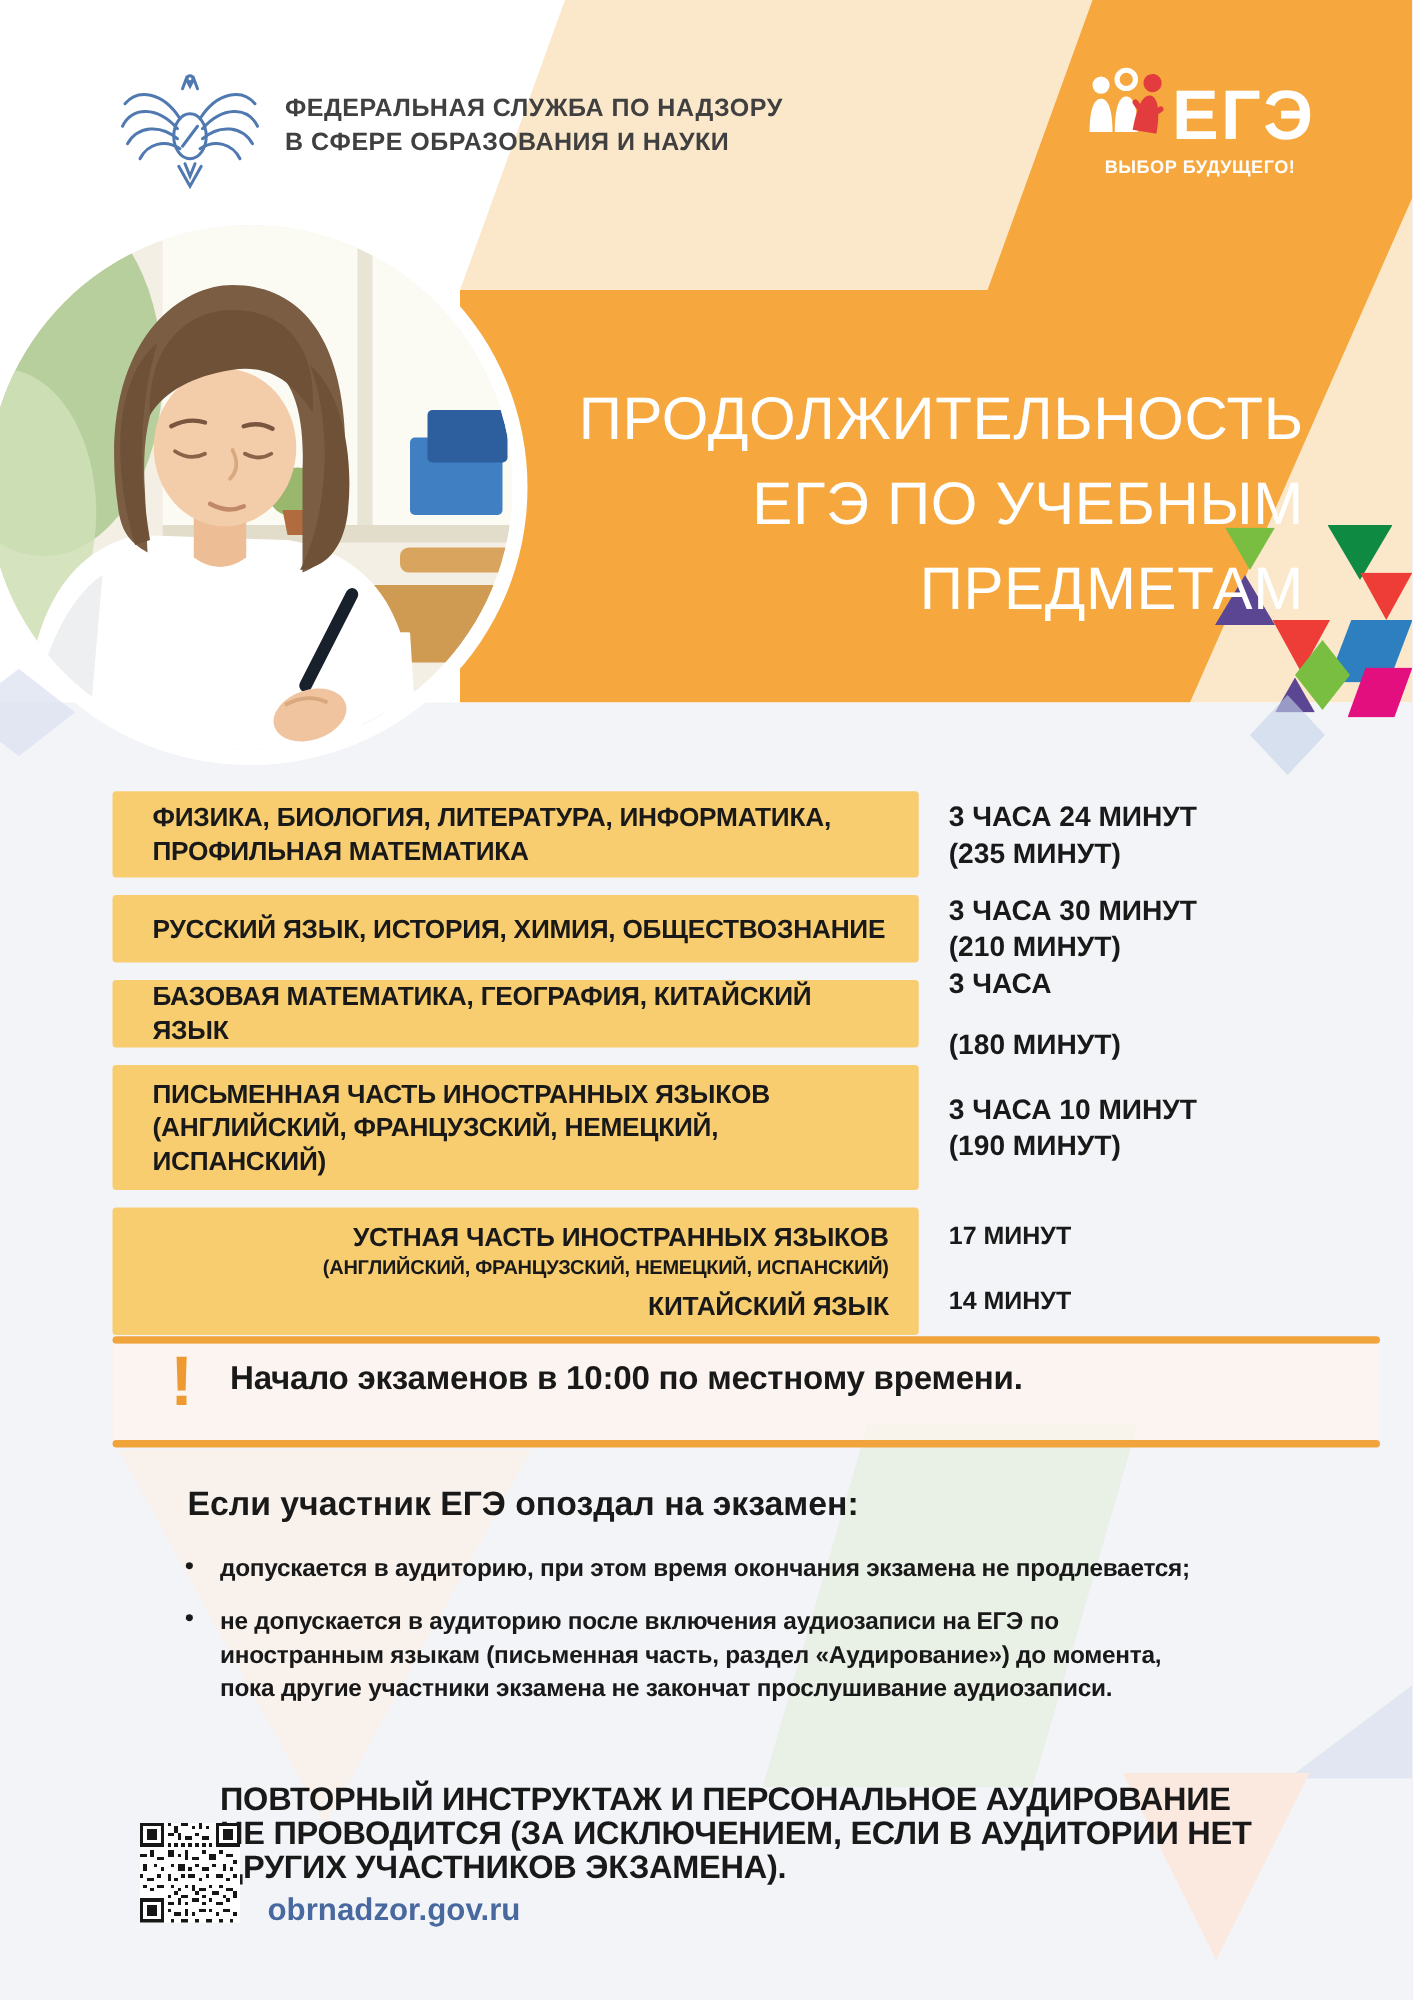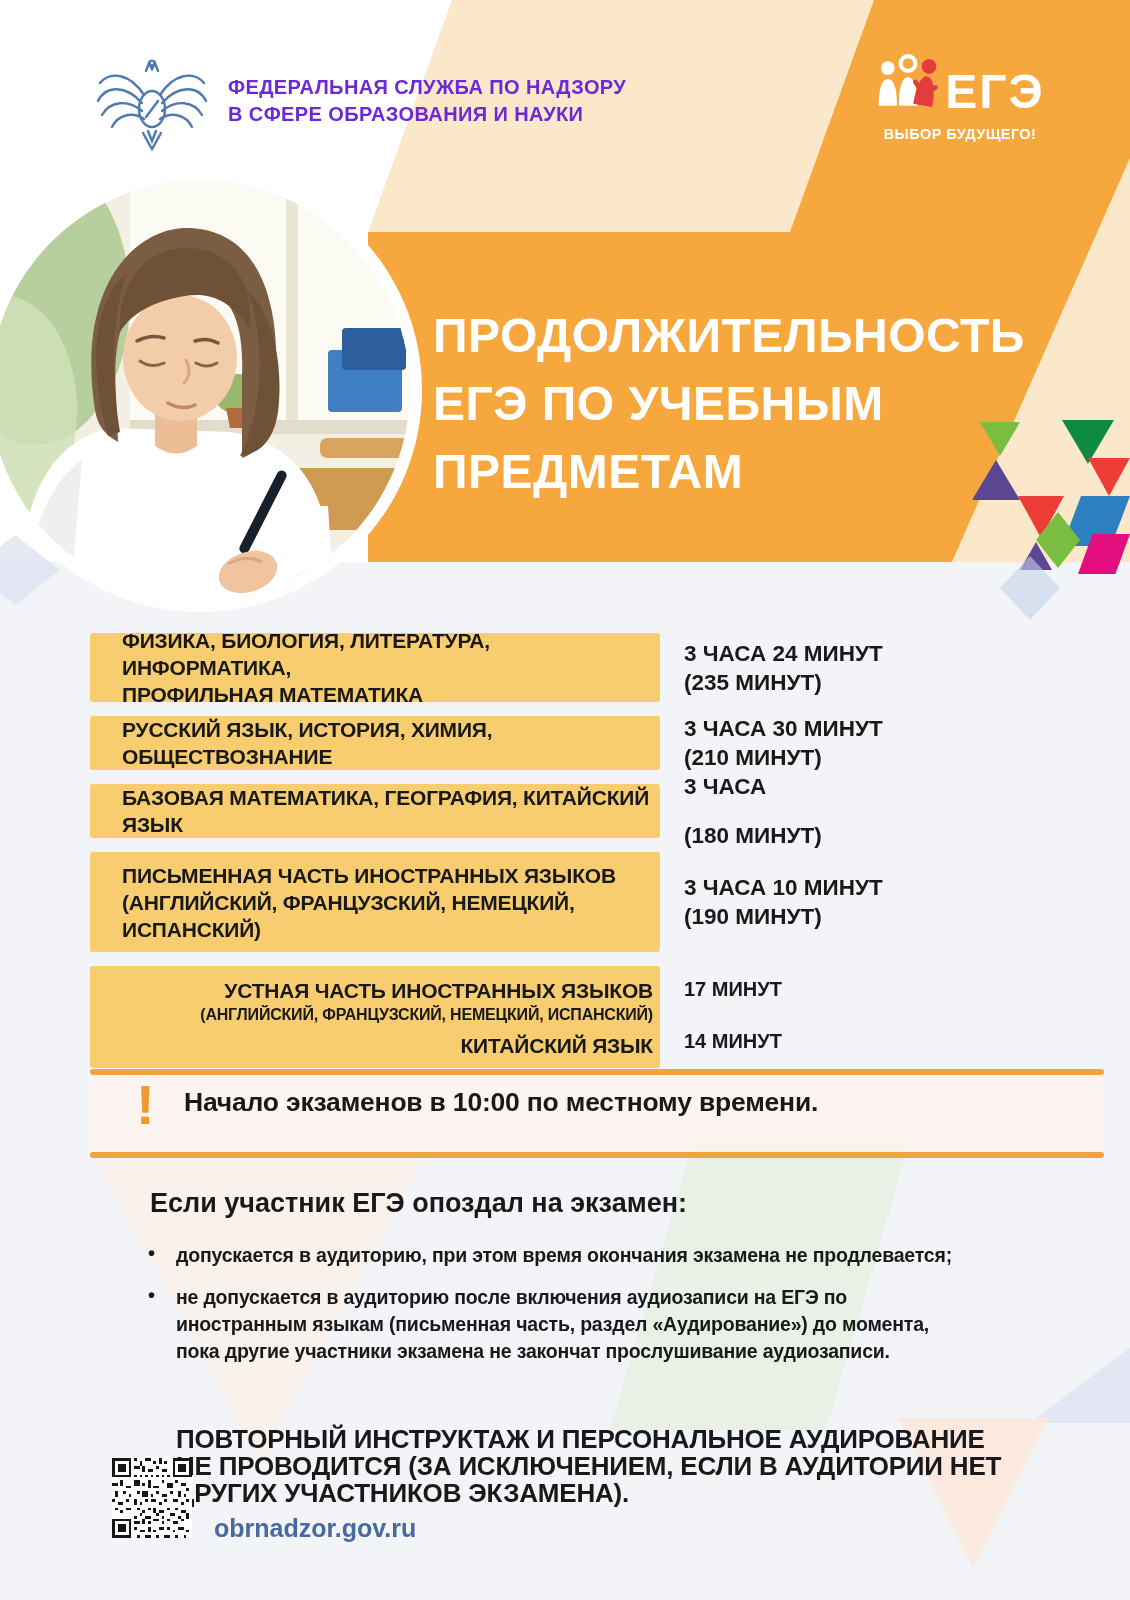--- a/index.html
+++ b/index.html
@@ -26,35 +26,35 @@
   .para{clip-path:polygon(28% 0,100% 0,72% 100%,0 100%);}
 
   
   .photo-ring{left:-22px;top:168px;width:444px;height:444px;border-radius:50%;
     background:#ffffff;display:flex;align-items:center;justify-content:center;}
   .photo-ring svg{width:420px;height:420px;border-radius:50%;display:block;}
 
   
   .emblem{left:92px;top:56px;width:120px;height:102px;}
   .agency{left:228px;top:74px;font-size:20px;line-height:27px;font-weight:600;
-    color:#6d28d9;letter-spacing:.4px;}
+    color:#404040;letter-spacing:.4px;}
   .ege-block{left:872px;top:44px;width:176px;text-align:center;color:#fff;}
   .ege-row{display:flex;align-items:center;justify-content:center;gap:4px;}
-  .ege-txt{font-size:48px;font-weight:700;letter-spacing:2px;line-height:56px;margin-top:20px;}
+  .ege-txt{font-size:56px;font-weight:700;letter-spacing:2px;line-height:56px;margin-top:20px;}
   .ege-tag{margin-top:6px;font-size:14.5px;font-weight:700;letter-spacing:.4px;}
 
   
-  .title{left:433px;top:302px;width:610px;color:#ffffff;font-weight:700;
-    font-size:48px;line-height:68px;letter-spacing:.5px;}
+  .title{left:433px;top:302px;width:610px;color:#ffffff;font-weight:400;
+    font-size:48px;line-height:68px;letter-spacing:.5px;text-align:right;}
 
   
   .t-row{position:absolute;left:90px;display:flex;}
-  .t-label{width:570px;background:#f7cd70;border-radius:3px;
+  .t-label{width:645px;background:#f7cd70;border-radius:3px;
     display:flex;flex-direction:column;justify-content:center;
-    padding:0 7px 0 32px;box-sizing:border-box;}
+    padding:0 24px 0 32px;box-sizing:border-box;}
   .t-label span{font-size:21px;font-weight:700;line-height:27px;
     letter-spacing:-.2px;white-space:pre-line;}
   .t-label .sub{font-size:16px;line-height:21px;font-weight:700;}
   .t-time{margin-left:24px;width:340px;display:flex;flex-direction:column;
     justify-content:center;font-size:22.5px;font-weight:700;line-height:29px;}
   .t-time5{position:relative;margin-left:24px;width:340px;
     font-size:20px;font-weight:700;}
 
   
   .rule{left:90px;width:1014px;height:6px;background:#f1a33c;border-radius:3px;}

